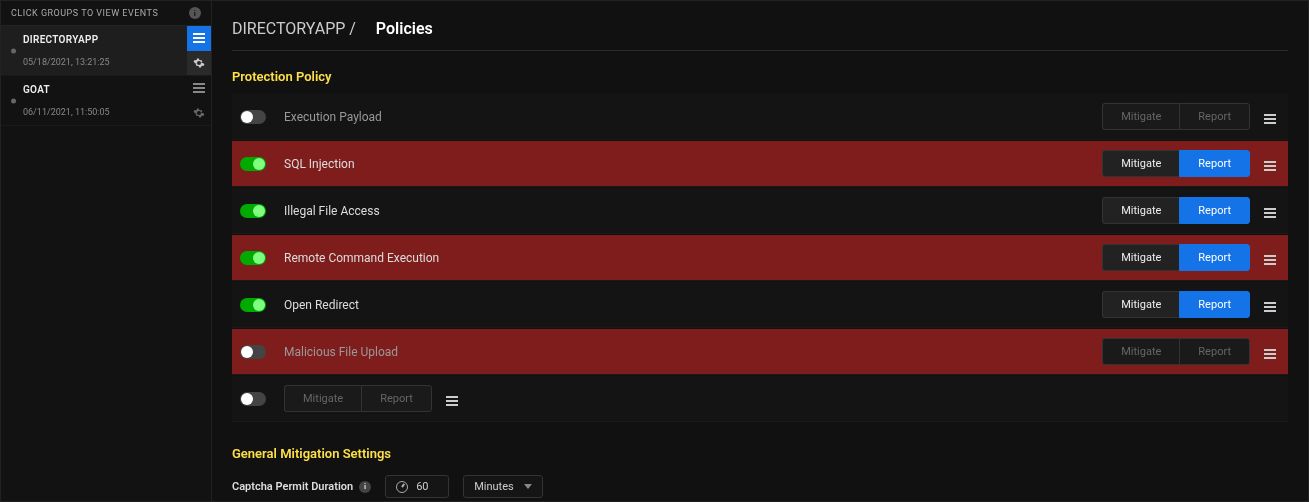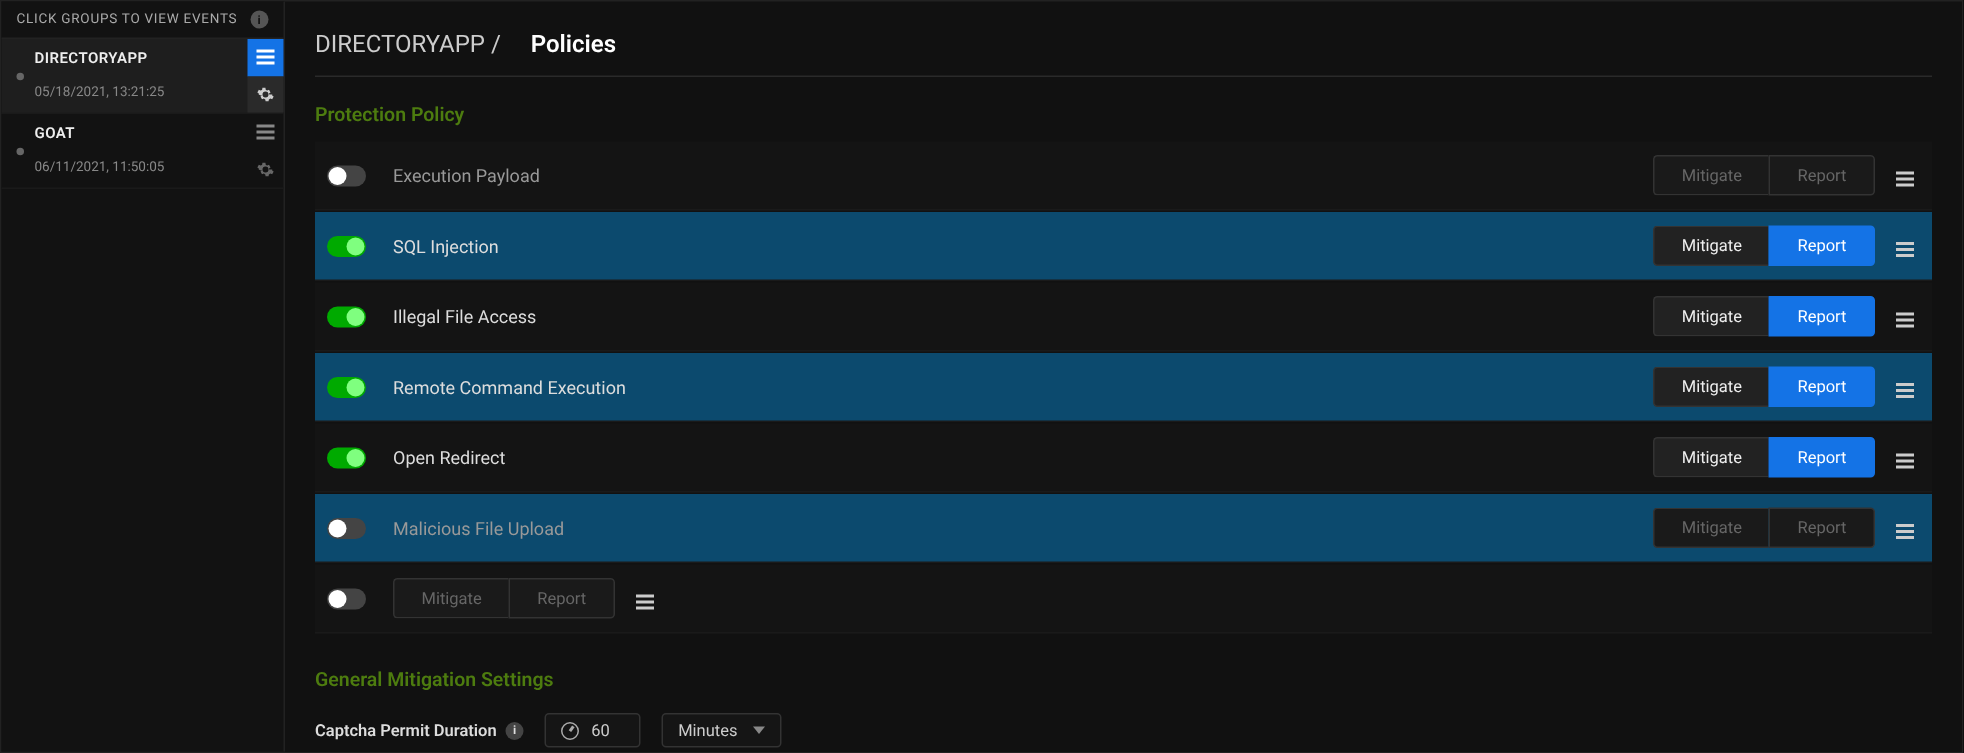--- a/index.html
+++ b/index.html
@@ -1,40 +1,40 @@
 <!DOCTYPE html>
 <html><head>
 <meta charset="utf-8">
 <style>
   * { box-sizing: border-box; margin: 0; padding: 0; }
   html, body { width: 1309px; height: 502px; overflow: hidden; font-family: -apple-system, BlinkMacSystemFont, "Segoe UI", Roboto, Arial, sans-serif; background: #000; color: #e0e0e0; }
   .app { display: flex; width: 100%; height: 100%; background: #111; border: 1px solid #222; }
-  .sidebar { width: 189px; background: #121212; border-right: 1px solid #222; display: flex; flex-direction: column; }
+  .sidebar { width: 211px; background: #121212; border-right: 1px solid #222; display: flex; flex-direction: column; }
   .sidebar-header { display: flex; align-items: center; justify-content: space-between; padding: 6px 10px; font-size: 9px; letter-spacing: 0.5px; color: #aaa; border-bottom: 1px solid #222; }
   .info-icon { width: 12px; height: 12px; border-radius: 50%; background: #555; color: #111; font-size: 8px; display: flex; align-items: center; justify-content: center; font-weight: bold; }
   .group-item { position: relative; display: flex; align-items: center; padding: 8px 10px 8px 22px; border-bottom: 1px solid #1a1a1a; cursor: pointer; }
   .group-item.selected { background: #1e1e1e; }
   .group-dot { position: absolute; left: 10px; top: 50%; transform: translateY(-50%); width: 5px; height: 5px; border-radius: 50%; background: #666; }
   .group-text { display: flex; flex-direction: column; flex: 1; min-width: 0; }
   .group-name { font-size: 10px; font-weight: 600; color: #eee; letter-spacing: 0.3px; }
   .group-date { font-size: 9px; color: #888; margin-top: 12px; }
   .group-actions { position: absolute; right: 0; top: 0; bottom: 0; display: flex; flex-direction: column; }
   .group-action-btn { width: 24px; flex: 1; display: flex; align-items: center; justify-content: center; cursor: pointer; }
   .group-action-btn.blue { background: #1473e6; }
   .group-action-btn.dark { background: #2a2a2a; }
   .group-action-btn.ghost { background: transparent; }
   .icon-lines, .icon-gear { width: 12px; height: 12px; }
   .icon-lines::before { content: ""; display: block; width: 12px; height: 2px; background: #fff; box-shadow: 0 4px 0 #fff, 0 -4px 0 #fff; margin-top: 5px; }
   .icon-lines.dim::before { background: #888; box-shadow: 0 4px 0 #888, 0 -4px 0 #888; }
   .main { flex: 1; overflow-y: auto; padding: 18px 20px 20px 20px; background: #111; }
   .breadcrumb { font-size: 16px; font-weight: 400; color: #ccc; margin-bottom: 12px; }
   .breadcrumb .current { font-weight: 600; color: #fff; padding-left: 16px; }
   .divider { height: 1px; background: #2a2a2a; margin-bottom: 18px; }
-  .section-title { font-size: 13px; font-weight: 600; color: #4d7c0f; margin-bottom: 10px; }
-  .policy-row { display: flex; align-items: center; height: 46px; padding: 0 8px; border-bottom: 1px solid #1a1a1a; background: #0c4a6e; margin-bottom: 1px; }
+  .section-title { font-size: 13px; font-weight: 600; color: #fde047; margin-bottom: 10px; }
+  .policy-row { display: flex; align-items: center; height: 46px; padding: 0 8px; border-bottom: 1px solid #1a1a1a; background: #7f1d1d; margin-bottom: 1px; }
   .policy-row:nth-child(odd){ background:#141414; }
   .toggle { position: relative; width: 26px; height: 14px; border-radius: 7px; background: #444; margin-right: 18px; cursor: pointer; flex-shrink: 0; }
   .toggle .knob { position: absolute; top: 1px; left: 1px; width: 12px; height: 12px; border-radius: 50%; background: #fff; transition: none; }
   .toggle.on { background: #0a0; }
   .toggle.on .knob { left: 13px; background: #7fff7f; }
   .policy-label { font-size: 12px; color: #999; flex: 1; }
   .policy-label.active { color: #ddd; }
   .btn-group { display: flex; margin-right: 14px; text-align: center; }
   .btn { font-size: 11px; padding: 6px 18px; border: 1px solid #333; background: #1a1a1a; color: #666; cursor: pointer; }
   .btn:first-child { border-radius: 3px 0 0 3px; border-right: none; }

